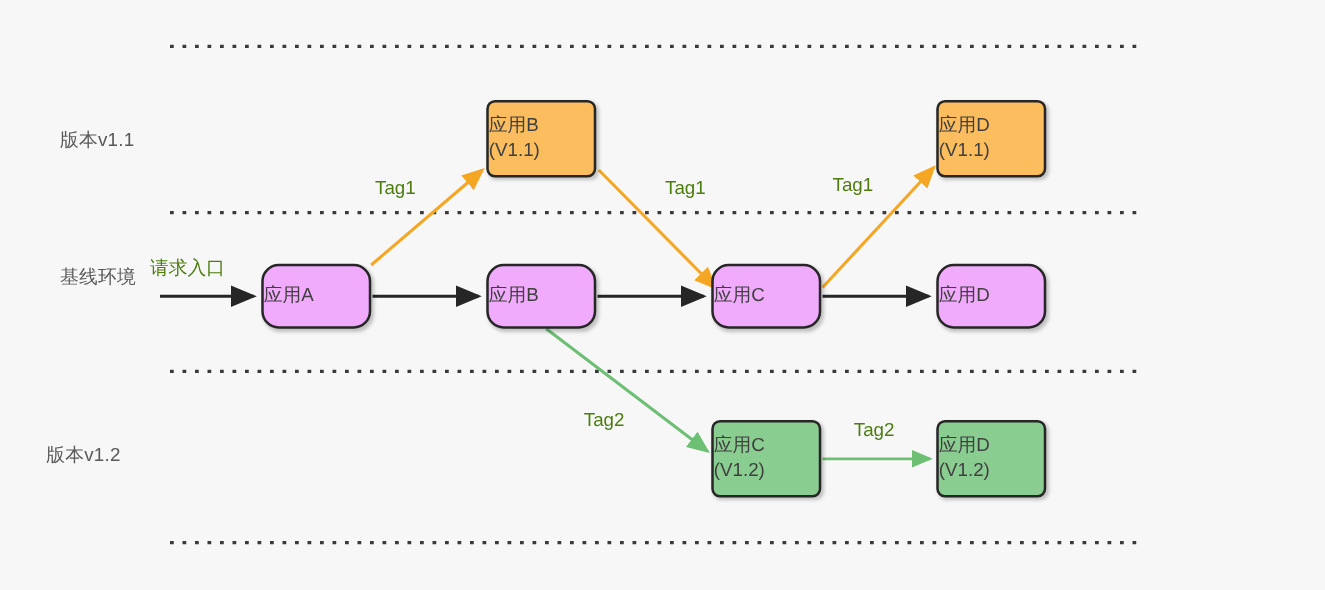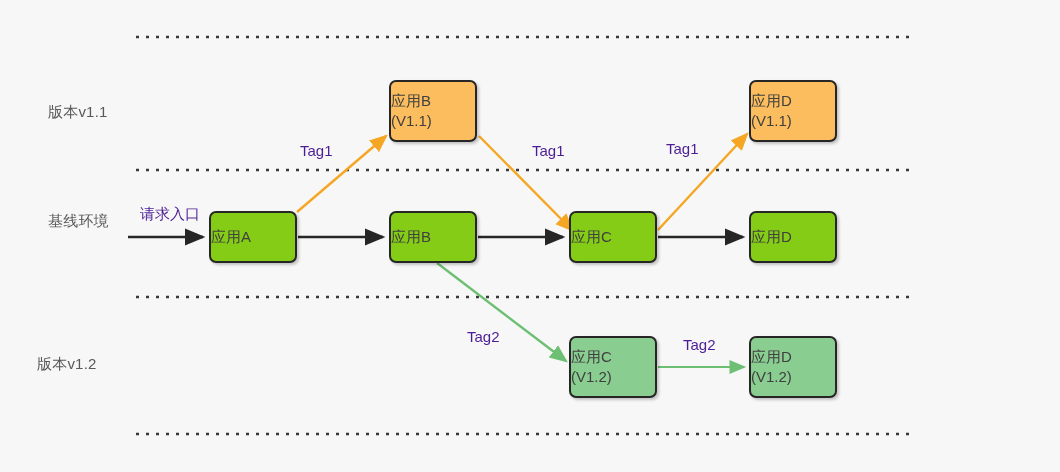--- a/index.html
+++ b/index.html
@@ -25,39 +25,39 @@
   .lane-label {
     position: absolute;
     font-size: 15px;
     color: #595959;
     white-space: nowrap;
     letter-spacing: 0.2px;
   }
   .edge-label {
     position: absolute;
     font-size: 15px;
-    color: #4c1d95;
+    color: #4d7c0f;
     white-space: nowrap;
   }
   .node {
     position: absolute;
     box-sizing: border-box;
     border: 2px solid #262626;
     border-radius: 7px;
     display: flex;
     flex-direction: column;
     align-items: flex-start;
     justify-content: center;
     font-size: 15px;
     color: #404040;
     line-height: 1.35;
     box-shadow: 2px 2px 3px rgba(0,0,0,0.22);
     white-space: nowrap;
   }
-  .node-white { background: #84cc16; }
+  .node-white { background: #f0abfc; border-radius: 14px; }
   .node-orange { background: #fbbd5e; }
   .node-green  { background: #8acd90; }
   .node .ln { display: block; }
 </style>
 </head>
 <body>
 
 <div id="canvas">
 
   <svg id="svg-layer" viewBox="0 0 1060 472" xmlns="http://www.w3.org/2000/svg">
@@ -88,21 +88,21 @@
     <line x1="658" y1="230" x2="747" y2="134" stroke="#f5a623" stroke-width="2.4" marker-end="url(#arrow-orange)"></line>
 
     <line x1="437" y1="263" x2="566" y2="361" stroke="#6cbf73" stroke-width="2.4" marker-end="url(#arrow-green)"></line>
     <line x1="658" y1="367" x2="744" y2="367" stroke="#6cbf73" stroke-width="2.2" marker-end="url(#arrow-green)"></line>
   </svg>
 
   <div class="lane-label" style="left:48px; top:103px;">版本v1.1</div>
   <div class="lane-label" style="left:48px; top:212px;">基线环境</div>
   <div class="lane-label" style="left:37px; top:355px;">版本v1.2</div>
 
-  <div class="edge-label" style="left:140px; top:205px;">请求入口</div>
+  <div class="edge-label" style="left:120px; top:205px;">请求入口</div>
   <div class="edge-label" style="left:300px; top:142px;">Tag1</div>
   <div class="edge-label" style="left:532px; top:142px;">Tag1</div>
   <div class="edge-label" style="left:666px; top:140px;">Tag1</div>
   <div class="edge-label" style="left:467px; top:328px;">Tag2</div>
   <div class="edge-label" style="left:683px; top:336px;">Tag2</div>
 
   <div class="node node-orange" style="left:389px; top:80px; width:88px; height:62px;">
     <span class="ln">应用B</span>
     <span class="ln">(V1.1)</span>
   </div>

